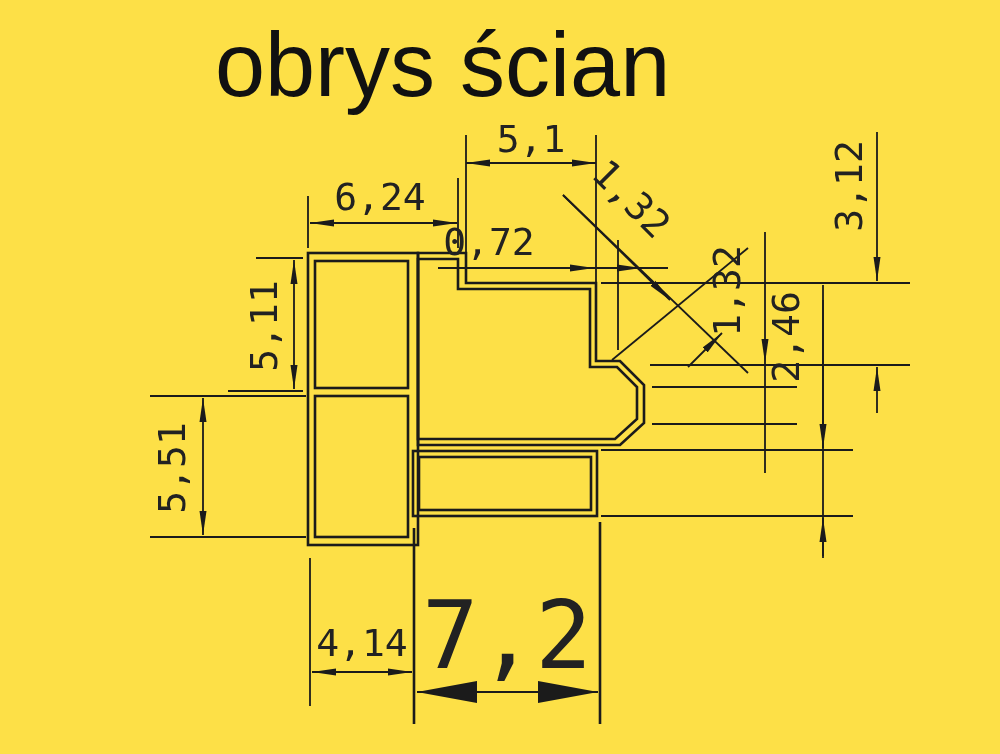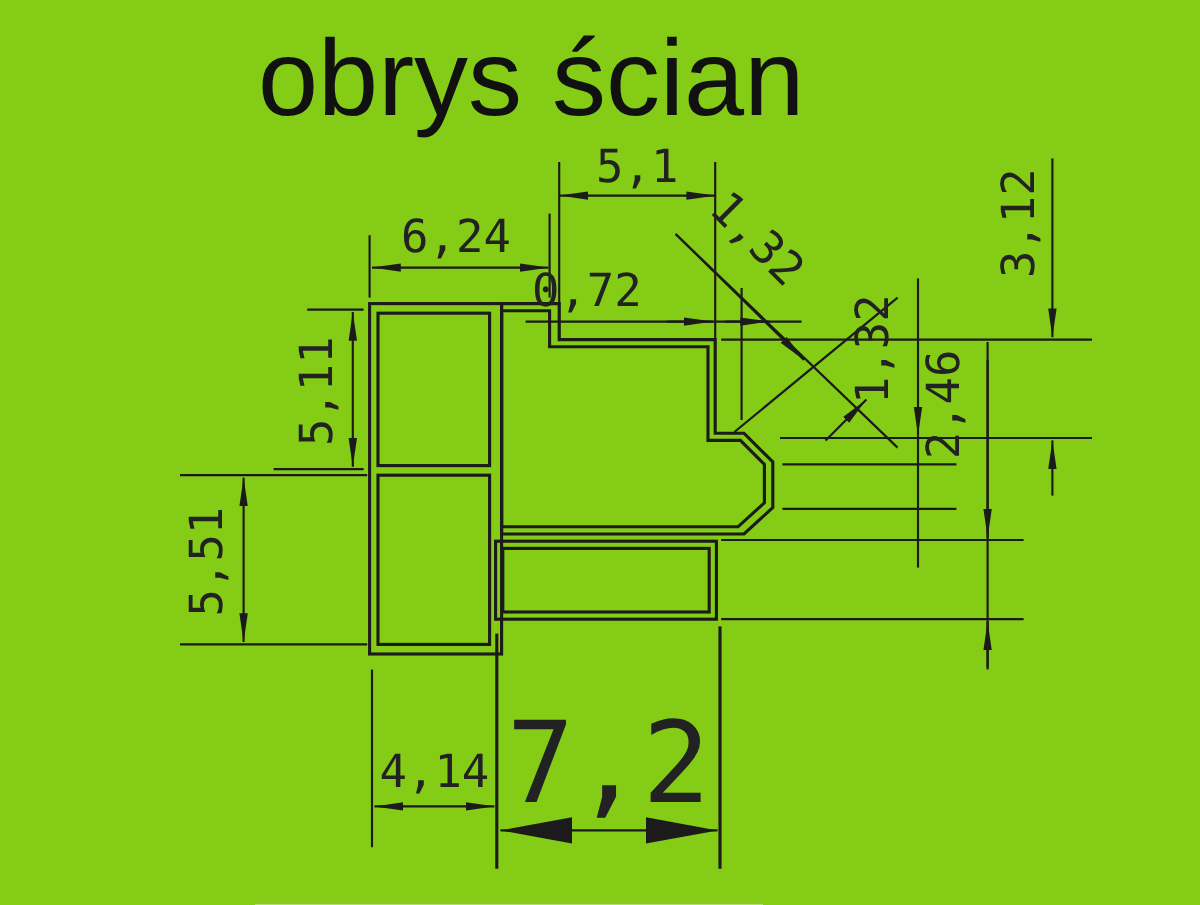--- a/index.html
+++ b/index.html
@@ -1,16 +1,16 @@
 <!DOCTYPE html>
 <html><head>
 <meta charset="utf-8">
 <style>
   html,body{margin:0;padding:0;background:#ffffff;}
-  .page{position:relative;width:1000px;height:754px;background:#84cc16;overflow:hidden;}
+  .page{position:relative;width:1000px;height:754px;background:#fde047;overflow:hidden;}
   svg{display:block;}
   .title-text{font-family:"Liberation Sans",sans-serif;font-size:90px;fill:#111111;}
   .dim-text{font-family:"DejaVu Sans Mono",monospace;font-size:38px;fill:#222222;}
   .dim-text-big{font-family:"DejaVu Sans Mono",monospace;font-size:94px;fill:#222222;}
   .wall{fill:none;stroke:#1b1b1b;stroke-width:2.6;}
   .thin{fill:none;stroke:#1b1b1b;stroke-width:1.8;}
   .dimline{fill:none;stroke:#1b1b1b;stroke-width:1.8;}
 </style>
 </head>
 <body>

